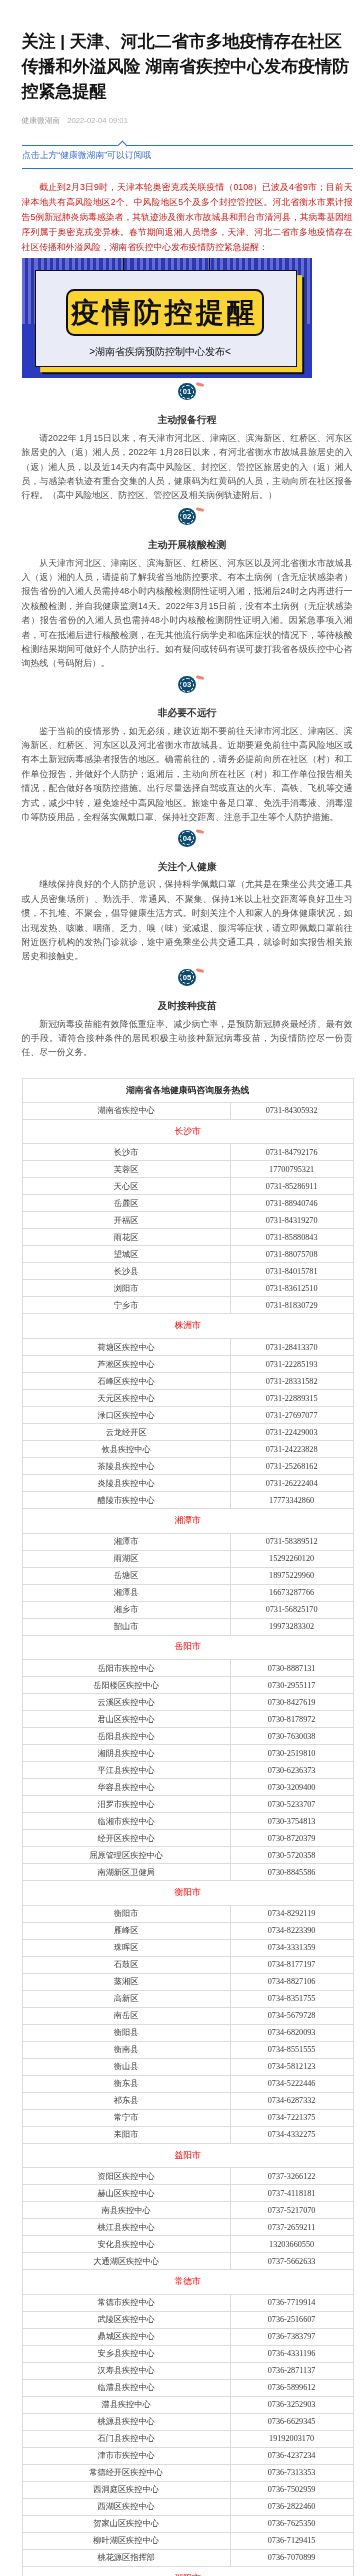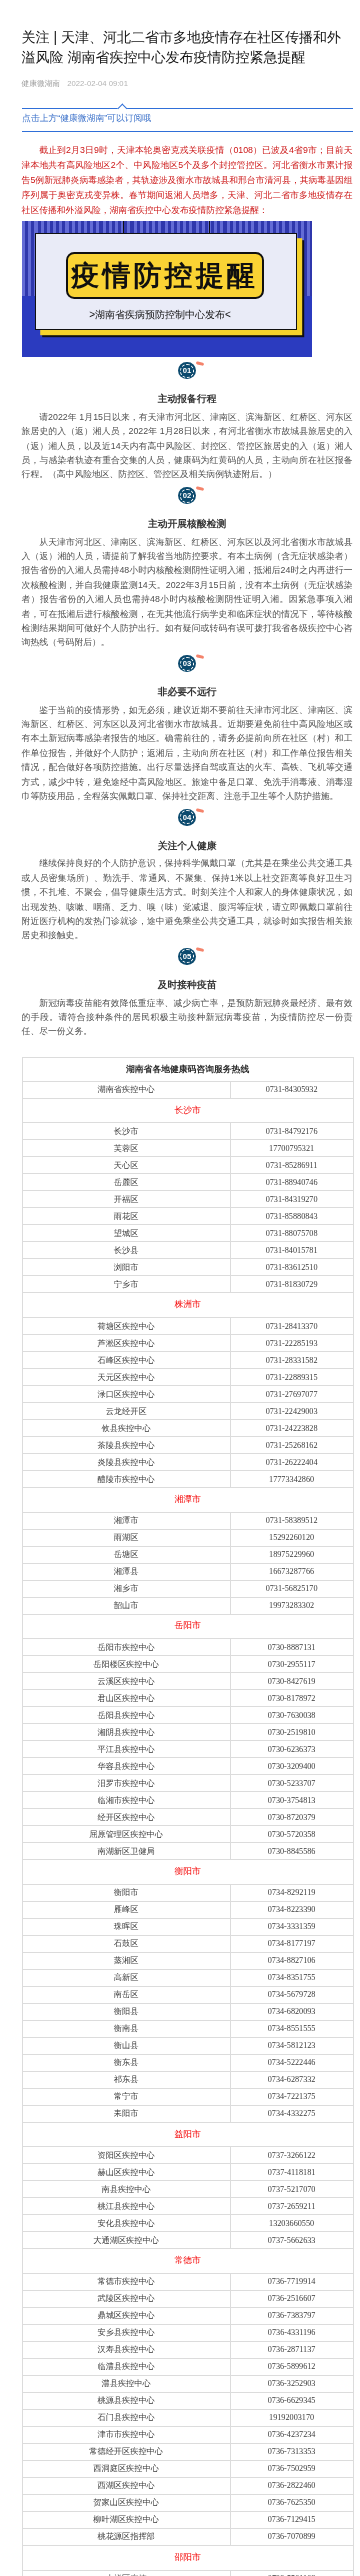--- a/index.html
+++ b/index.html
@@ -1,37 +1,37 @@
 <!DOCTYPE html>
 <html style="font-size:8.2px"><head>
 <meta charset="utf-8">
 <style>
   html,body{margin:0;padding:0;background:#ffffff;}
   body{font-family:"Liberation Sans","DejaVu Sans",sans-serif;color:#333;}
   .page{width:361px;margin:0 auto;background:#fff;padding-bottom:13.4px;}
   .content{margin:0 8.2px 0 21.6px;width:331px;}
 
   
-  .title{padding-top:17.5px;font-size:14px;line-height:20px;font-weight:400;color:#141414;}
+  .title{padding-top:17.5px;font-size:17px;line-height:25px;font-weight:700;color:#141414;}
   .meta{margin-top:12px;font-size:7.7px;color:#9b9b9b;}
   .meta .date{margin-left:7.2px;color:#b3b3b3;}
 
   
   .subscribe{margin-top:19px;position:relative;}
   .sub-rule{height:0;border-top:1px solid #2f6fd8;position:relative;}
   .sub-caret{position:absolute;left:97px;top:-3.6px;width:5.7px;height:5.7px;background:#fff;
     border-left:1px solid #2f6fd8;border-top:1px solid #2f6fd8;transform:rotate(45deg);}
   .sub-text{color:#3a70c9;font-size:8.8px;padding:4.6px 0 5.7px 0.5px;}
 
   
   .intro{margin:10.8px 0 0 0;font-size:8.8px;line-height:15px;color:#cc1414;
     text-align:justify;text-indent:2em;}
 
   
-  .poster{position:relative;margin-top:3.1px;width:290px;height:136px;overflow:hidden;
+  .poster{position:relative;margin-top:3.1px;width:290px;height:120px;overflow:hidden;
     background:linear-gradient(#3c47cc 0 55%, #2b3bbf 55% 100%);}
   .poster-stripes{position:absolute;left:0;right:0;top:0;height:55%;
     background:repeating-linear-gradient(90deg,rgba(255,255,255,.20) 0 3.1px,rgba(12,14,90,.28) 3.1px 6.2px);}
   .poster-string{position:absolute;top:0;width:1.5px;height:34px;background:#101010;}
   .string-a{left:101px;} .string-b{left:187px;}
   .poster-card{position:absolute;left:13px;top:12px;width:260px;height:95px;background:#e9ebf7;
     border:1.5px solid #101010;box-shadow:5.2px 5.2px 0 #f5d32c,7.2px 7.2px 0 #101010;}
   .poster-plate{position:absolute;left:44px;top:31px;width:194px;height:43px;background:#fad334;
     border:2.1px solid #101010;border-radius:8.2px;display:flex;align-items:center;justify-content:center;
     font-size:28px;font-weight:900;color:#101010;letter-spacing:3.1px;white-space:nowrap;}

